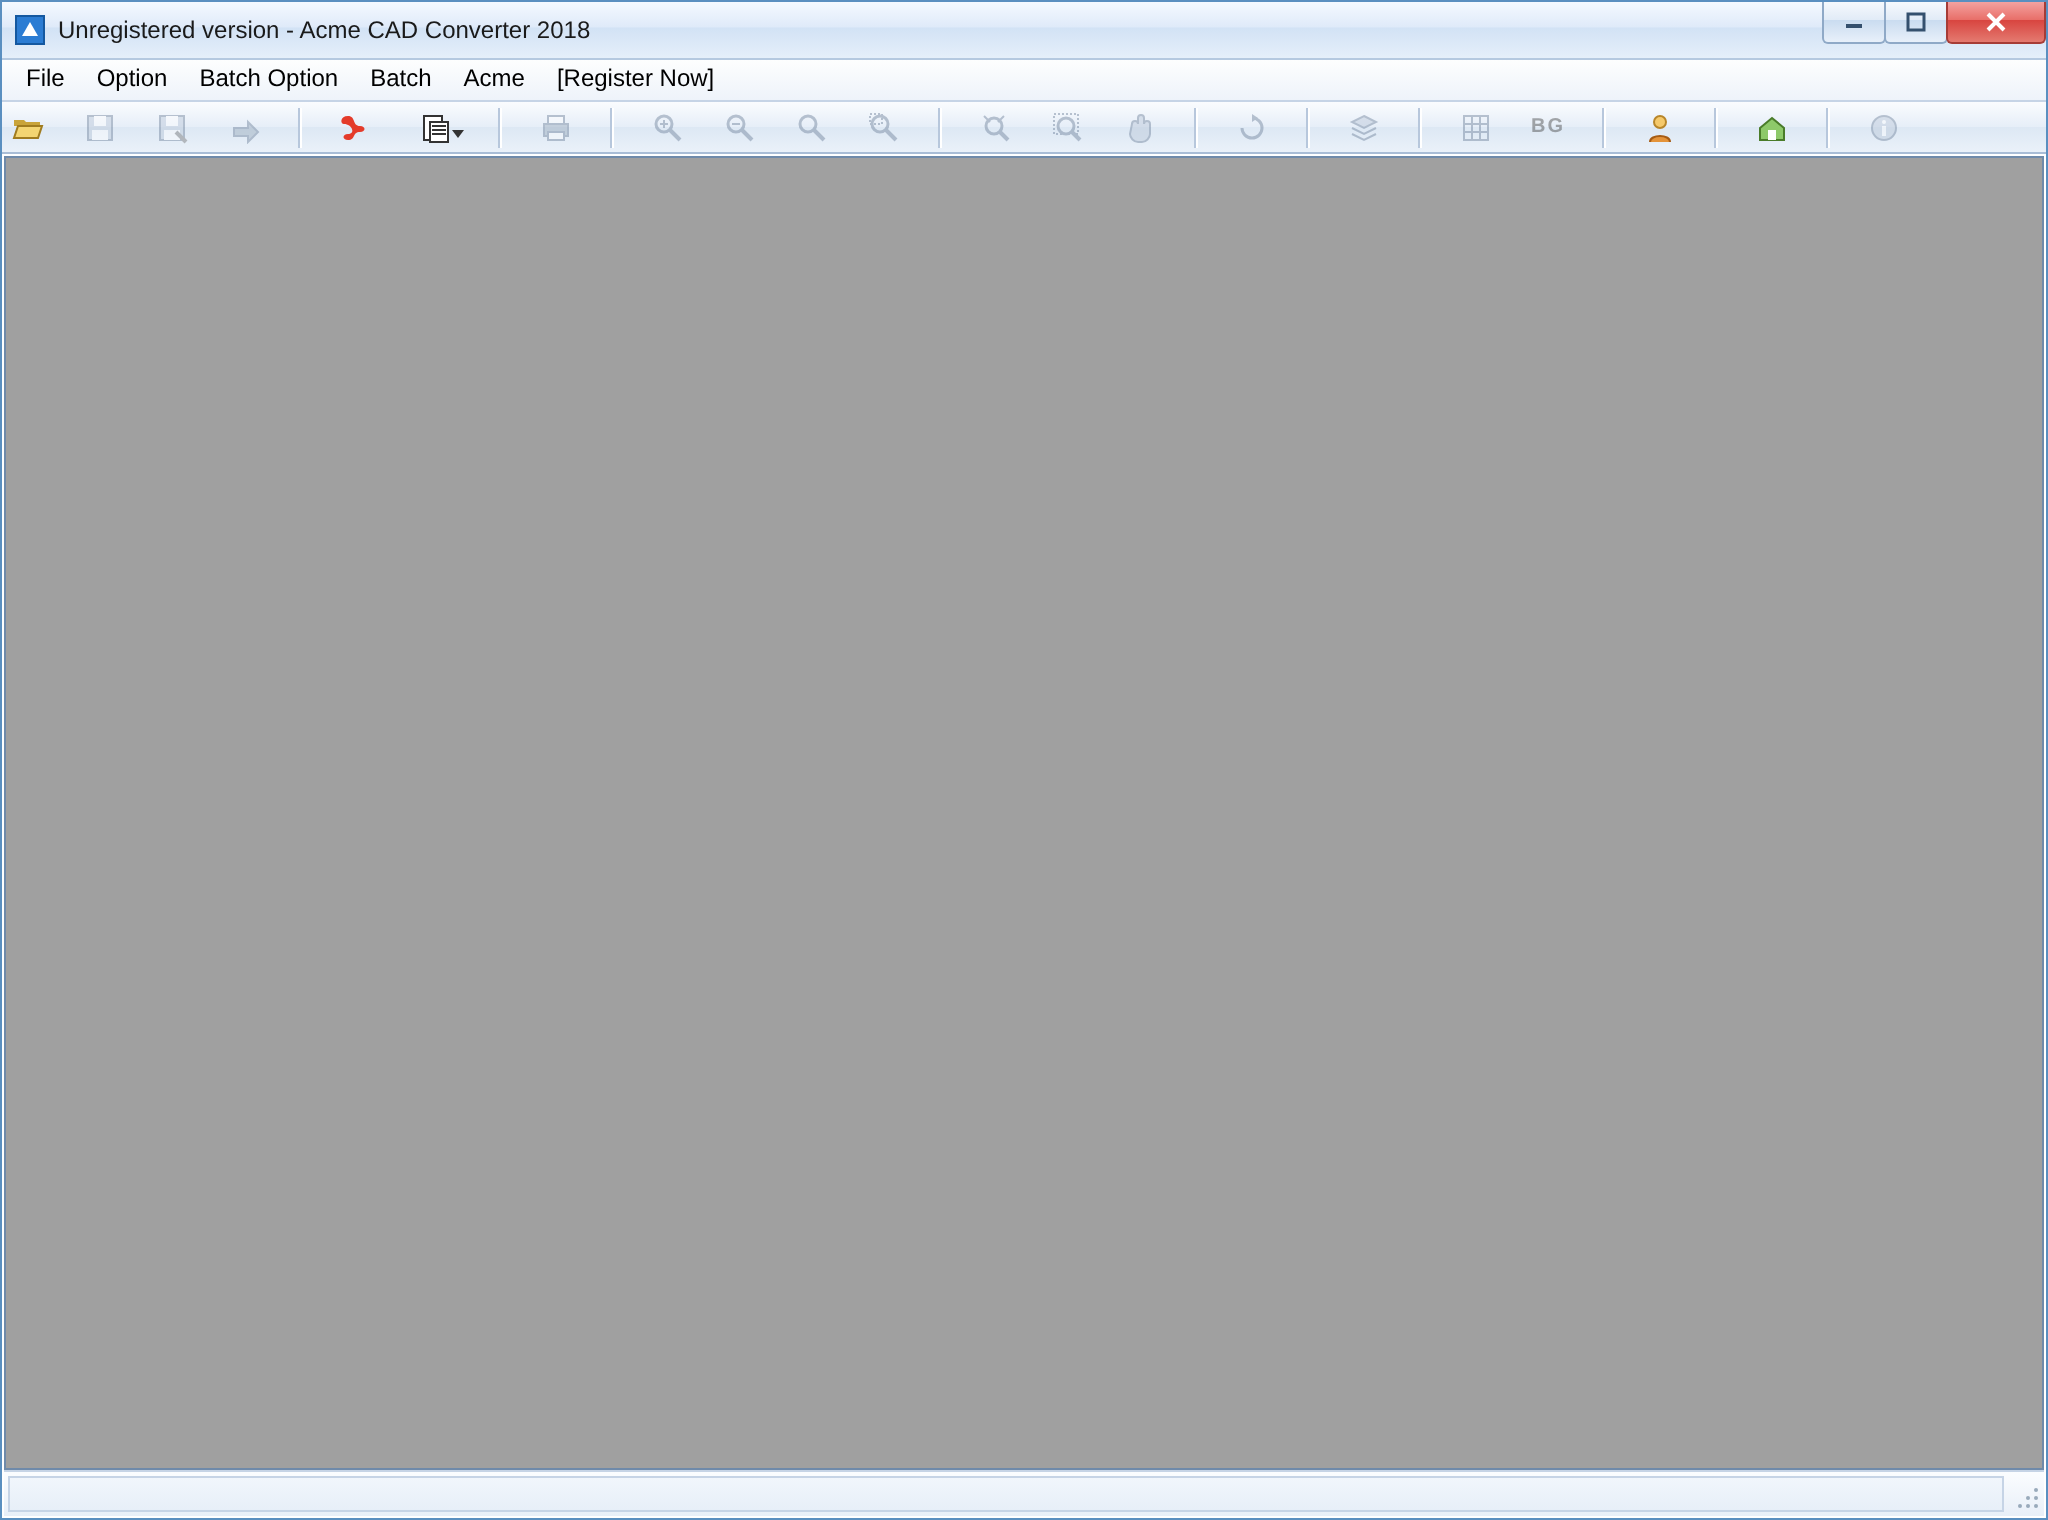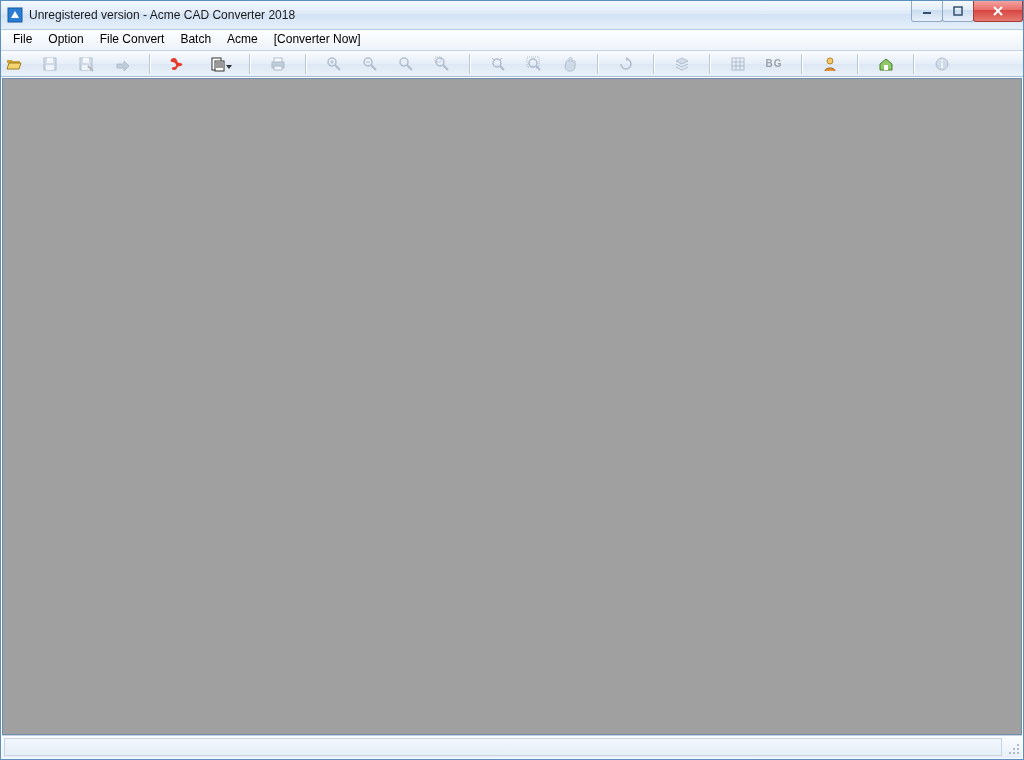--- a/index.html
+++ b/index.html
@@ -183,24 +183,24 @@
         <svg width="12" height="10">
             <path d="M2 1 L10 9 M10 1 L2 9" stroke="#fff" stroke-width="2"></path>
           </svg>
       </div>
     </div>
   </div>
 
   <div class="menubar">
     <span class="menu-item">File</span>
     <span class="menu-item">Option</span>
-    <span class="menu-item">File Convert</span>
+    <span class="menu-item">Batch Option</span>
     <span class="menu-item">Batch</span>
     <span class="menu-item">Acme</span>
-    <span class="menu-item">[Converter Now]</span>
+    <span class="menu-item">[Register Now]</span>
   </div>
 
   <div class="toolbar">
 
     <div class="tb-btn">
       <svg width="16" height="16">
           <path d="M1 4h5l1 1h7v2H1z" fill="#c9a43a"></path>
           <path d="M3 7h12l-2 6H1z" fill="#f3d572" stroke="#a07c1f"></path>
         </svg>
     </div>

